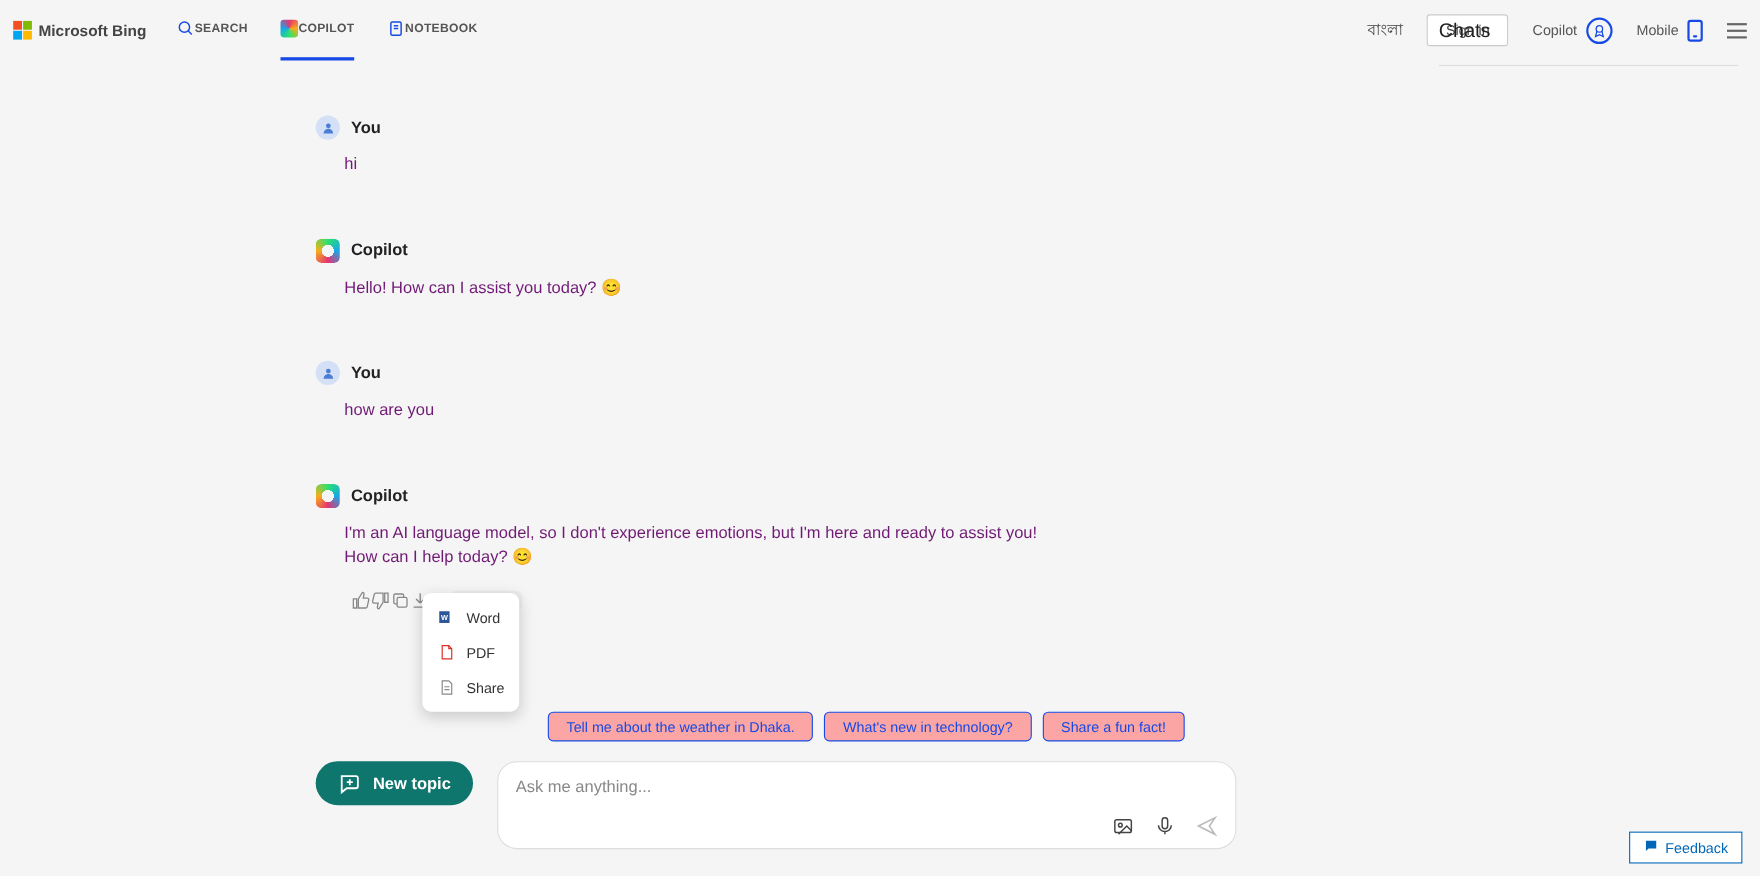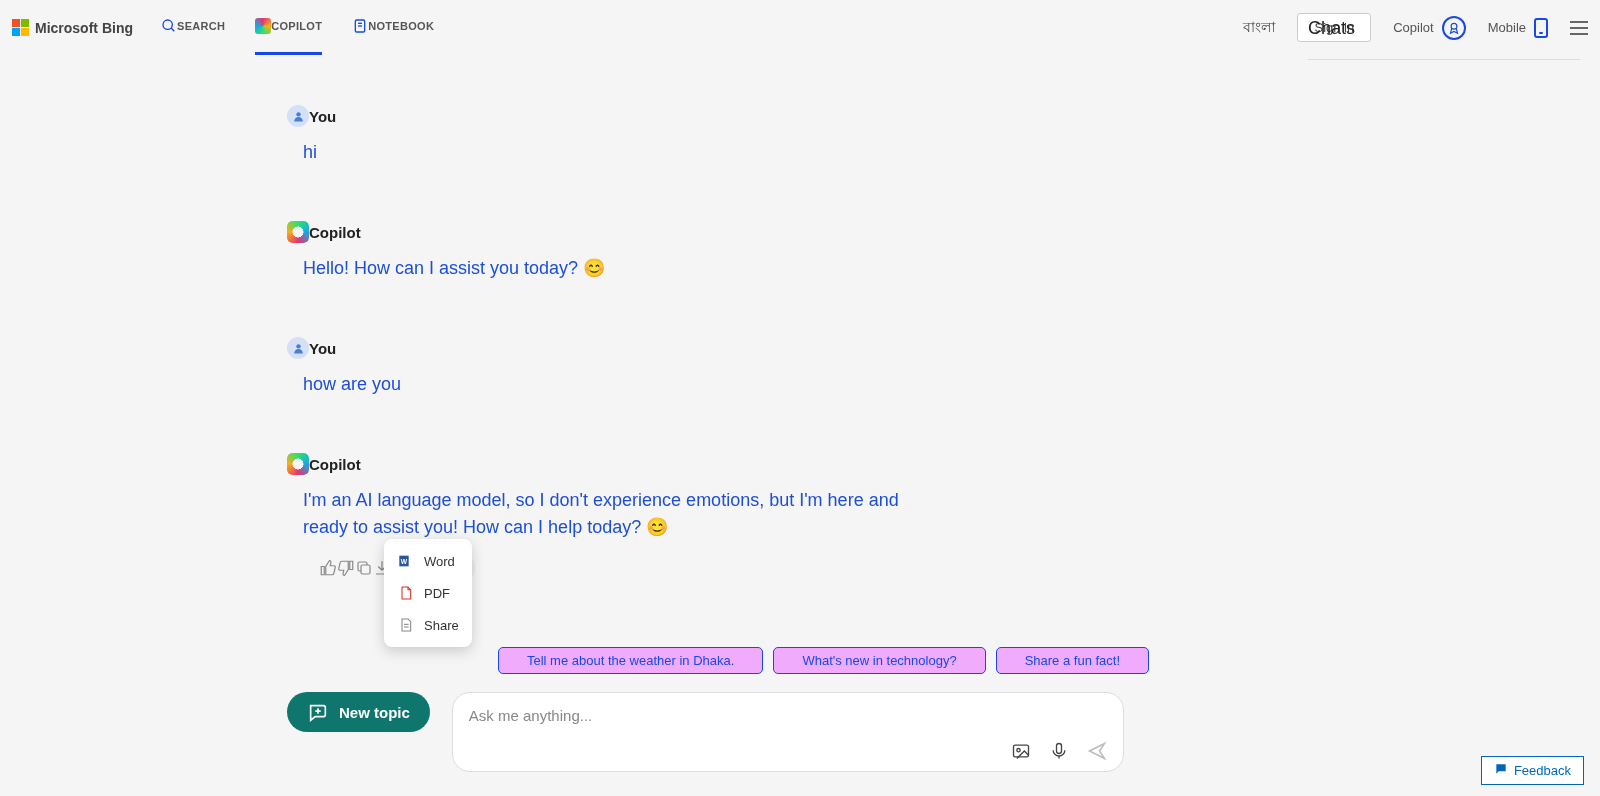--- a/index.html
+++ b/index.html
@@ -66,33 +66,33 @@
       position: absolute; right: 0; top: 18px; width: 312px;
       padding: 0 20px;
     }
     .chats-title { font-size: 18px; font-weight: 400; color: #222; padding-bottom: 20px; border-bottom: 1px solid #ddd; }
     
     .conversation {
       padding: 50px 0 0 287px;
       width: 980px;
     }
     .msg { margin-bottom: 55px; }
-    .msg-header { display: flex; align-items: center; margin-bottom: 12px; }
+    .msg-header { display: flex; align-items: center; gap: 10px; margin-bottom: 12px; }
     .avatar { width: 22px; height: 22px; border-radius: 50%; display: flex; align-items: center; justify-content: center; }
     .avatar-user { background: #d4e0f5; }
     .avatar-user svg { width: 13px; height: 13px; }
     .avatar-copilot { position: relative; }
     .avatar-copilot .swirl {
       width: 22px; height: 22px; border-radius: 5px;
       background: conic-gradient(from 180deg, #e63372 0deg, #f5af19 90deg, #2ae26f 180deg, #17a8e6 270deg, #e63372 360deg);
       mask: radial-gradient(circle at center, transparent 35%, black 36%);
       -webkit-mask: radial-gradient(circle at center, transparent 35%, black 36%);
     }
     .sender-name { font-size: 15px; font-weight: 600; color: #222; }
-    .msg-body { font-size: 18px; color: #1d4ed8; margin-left: 16px; line-height: 1.5; max-width: 640px; }
+    .msg-body { font-size: 15px; color: #701a75; margin-left: 26px; line-height: 1.5; max-width: 640px; }
     .msg-actions { display: flex; align-items: center; margin-left: 32px; margin-top: 18px; }
     .action-ic { width: 18px; height: 18px; color: #888; cursor: pointer; display:flex; align-items:center; justify-content:center;}
     .counter-pill {
       display: flex; align-items: center; gap: 6px; background: #ececec;
       border-radius: 6px; padding: 3px 10px; font-size: 11px; color: #555;
     }
     .counter-pill .dot { width: 6px; height: 6px; background: #0b8a0b; border-radius: 50%; }
     
     .export-menu {
       position: absolute;
@@ -104,22 +104,22 @@
     .export-item {
       display: flex; align-items: center; gap: 10px; padding: 8px 14px;
       font-size: 13px; color: #333; cursor: pointer;
     }
     .exp-icon { width: 16px; height: 16px; display:flex; align-items:center; justify-content:center; }
     
     .suggestions {
       position: absolute; left: 498px; top: 647px; display: flex; gap: 10px;
     }
     .sugg {
-      border: 1px solid #174ae4; color: #174ae4; background: #f0abfc;
-      padding: 5px 28px; border-radius: 5px; font-size: 13px; cursor: pointer; text-align: right;
+      border: 1px solid #174ae4; color: #174ae4; background: #fca5a5;
+      padding: 5px 16px; border-radius: 5px; font-size: 13px; cursor: pointer; text-align: right;
     }
     
     .composer-row {
       position: absolute; left: 287px; top: 692px; display: flex; gap: 22px; align-items: stretch;
     }
     .new-topic {
       background: #0f766e; color: #fff; border: none; border-radius: 24px;
       padding: 10px 20px; font-size: 15px; font-weight: 600; display: flex;
       align-items: center; gap: 10px; cursor: pointer; height: 40px;
     }

